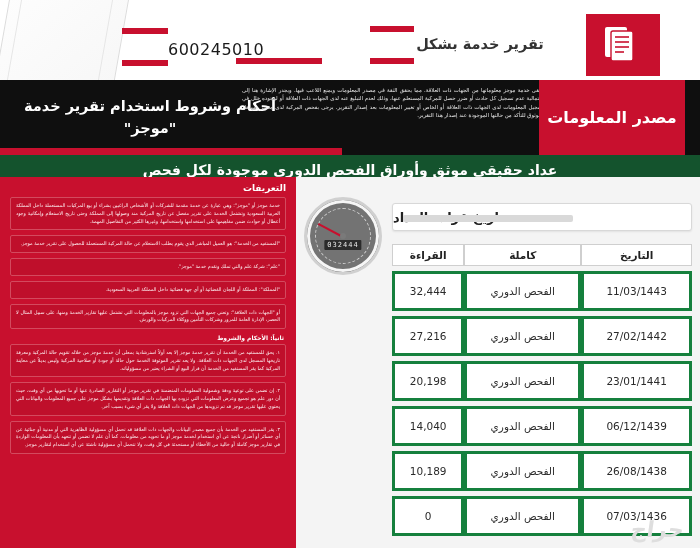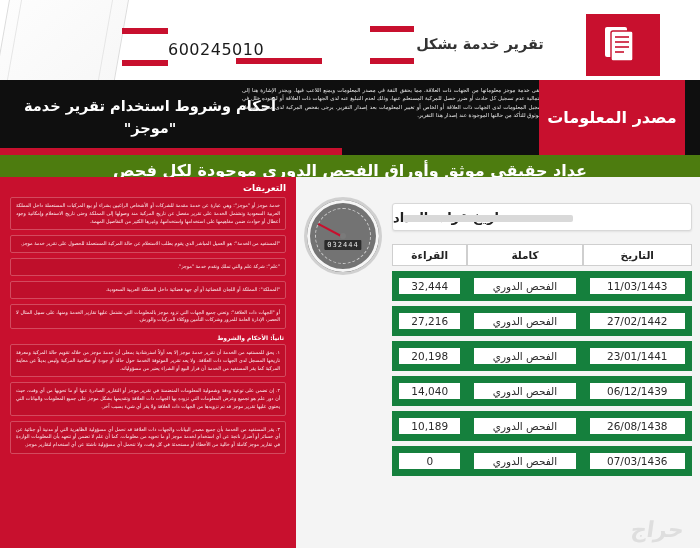--- a/index.html
+++ b/index.html
@@ -90,23 +90,23 @@
     font-size: 5.4px; line-height: 1.55; text-align: justify;
     padding: 2px 4px;
   }
 
   
   .red-strip { position: absolute; left: 0; top: 148px; width: 342px; height: 7px; background:#c8102e; }
 
   
   .notice-bar {
     position: absolute; left: 0; top: 155px; width: 700px; height: 30px;
-    background: #4d7c0f; color: #ffffff;
-    display: flex; align-items: center; justify-content: center;
-    font-size: 16px; font-weight: bold;
+    background: #14532d; color: #ffffff;
+    display: flex; align-items: center; justify-content: center;
+    font-size: 14px; font-weight: bold;
   }
 
   
   .terms-col {
     position: absolute; left: 0; top: 177px; width: 296px; height: 371px;
     background: #c8102e;
     padding: 6px 10px 0 10px;
     color: #ffffff;
     overflow: hidden;
   }
@@ -192,22 +192,22 @@
     background: #ffffff;
     border: 1px solid #cfcfcf;
     height: 22px;
     font-size: 10.5px;
     font-weight: bold;
     color: #222;
     text-align: center;
   }
   table.odo-table td {
     background: #ffffff;
-    border: 7px solid #15803d;
-    height: 30px;
+    border: 3px solid #15803d;
+    height: 40px;
     text-align: center;
     color: #2a2a2a;
     font-size: 10.5px;
   }
   table.odo-table td.num { direction: ltr; font-weight: normal; }
   table.odo-table td.date { direction: ltr; }
 
   
   .watermark {
     position: absolute; right: 16px; bottom: 6px;

